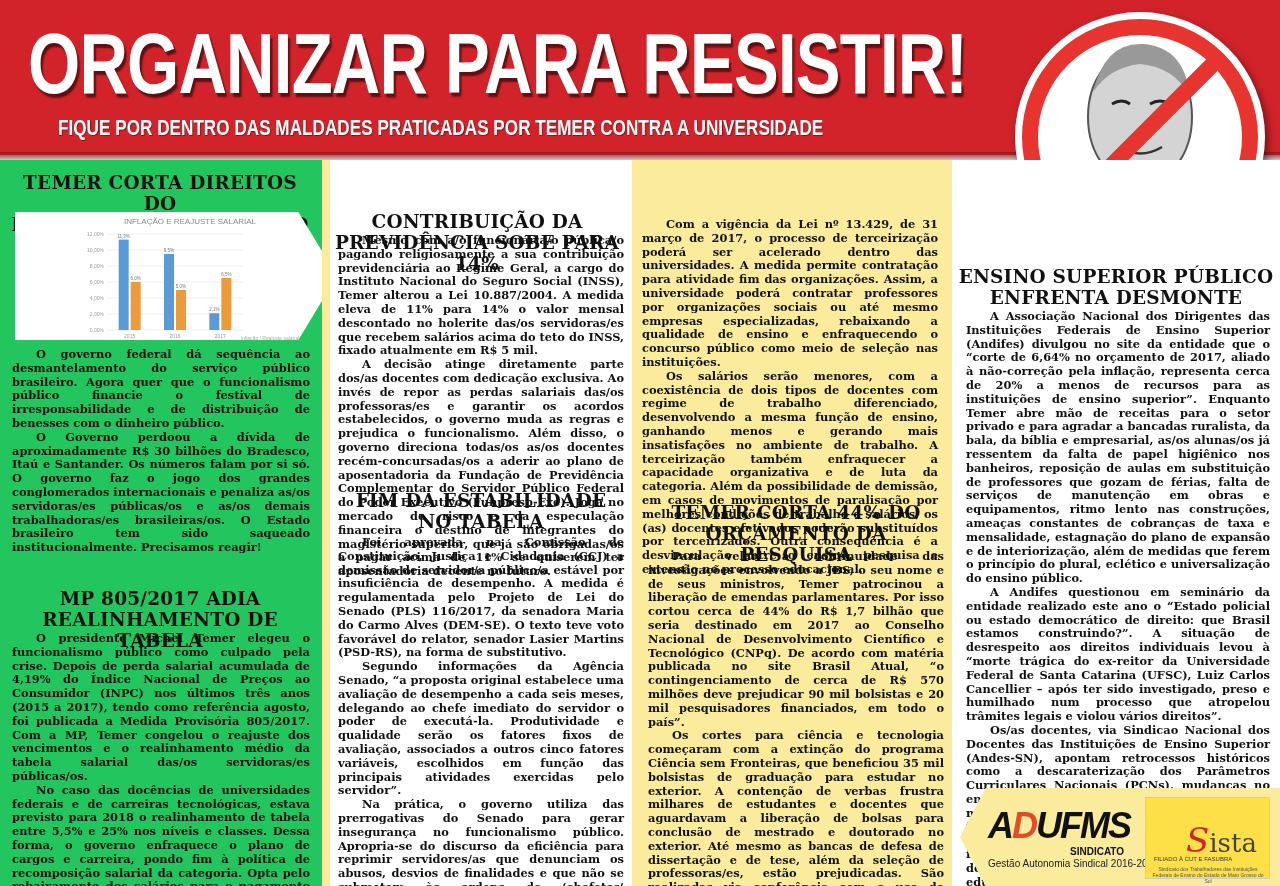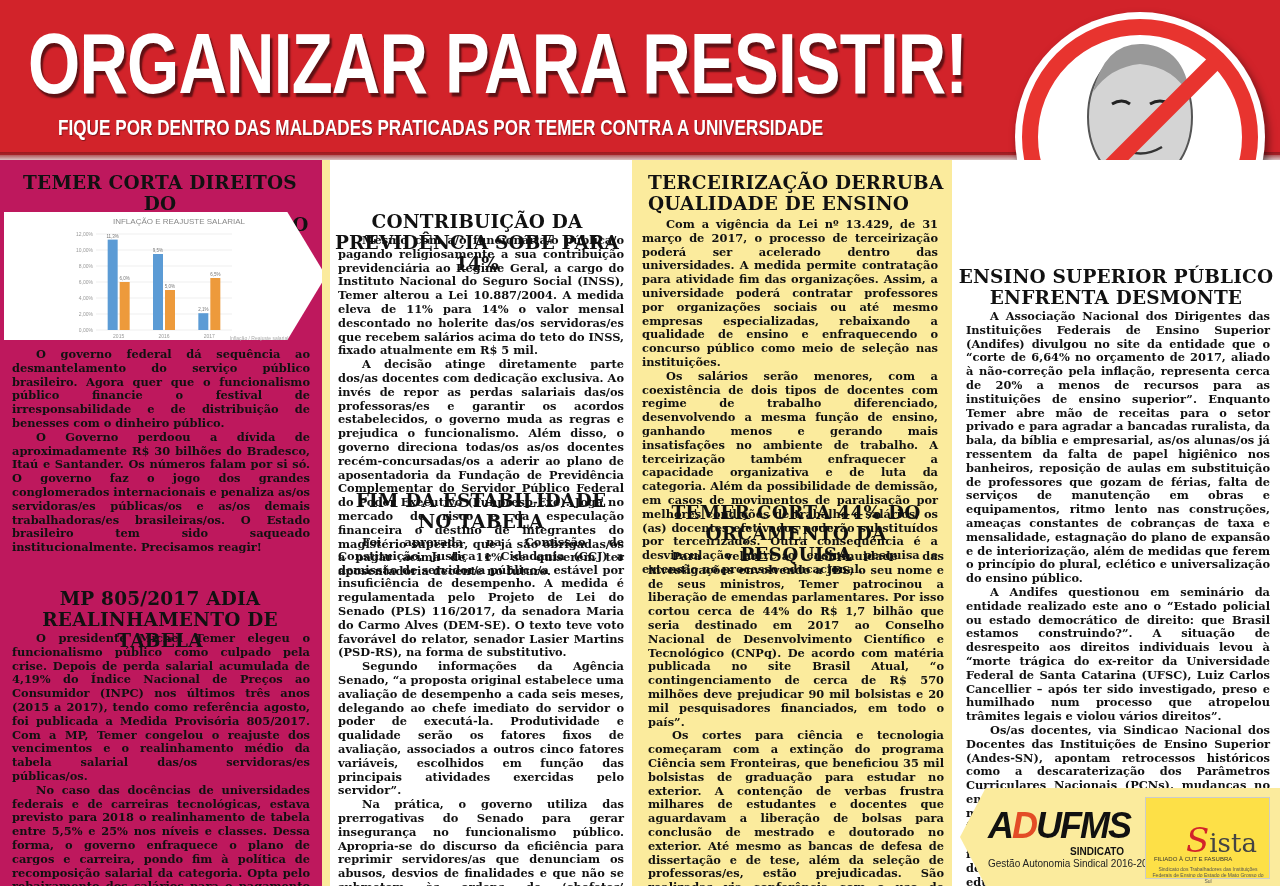--- a/index.html
+++ b/index.html
@@ -12,29 +12,29 @@
   .headline { position: absolute; left: 28px; top: 20px; width: 960px;
     font-family: "Liberation Sans", sans-serif; font-weight: bold; font-size: 86px;
     letter-spacing: -1px; color: #fff; transform: scaleX(0.78); transform-origin: left top;
     text-shadow: 3px 4px 2px rgba(0,0,0,0.55); white-space: nowrap; line-height: 1; }
   .subhead { position: absolute; left: 58px; top: 115px; width: 900px;
     font-family: "Liberation Sans", sans-serif; font-weight: bold; font-size: 22px;
     color: #fff; transform: scaleX(0.78); transform-origin: left top; white-space: nowrap;
     text-shadow: 1px 1px 1px rgba(0,0,0,0.4); }
 
   .col { position: absolute; top: 160px; height: 726px; }
-  .col1 { left: 0; width: 322px; background: #be185d; }
+  .col1 { left: 0; width: 322px; background: #22c55e; }
   .col2 { left: 322px; width: 318px; background: #fff; border-left: 8px solid #fbeb9d; border-right: 8px solid #fbeb9d; }
   .col3 { left: 640px; width: 312px; background: #fbeb9d; }
   .col4 { left: 952px; width: 328px; background: #fff; padding-left: 43px; }
 
   .h { font-weight: bold; text-align: center; font-size: 18.5px; line-height: 21px; letter-spacing: 0.2px; }
   .p { font-weight: bold; font-size: 11.4px; line-height: 13.8px; text-align: justify; text-indent: 24px; }
 
-  .chart-wrap { position: absolute; left: 4px; top: 52px; width: 322px; height: 128px; }
+  .chart-wrap { position: absolute; left: 15px; top: 52px; width: 322px; height: 128px; }
   .chart-arrow { position: absolute; left: 0; top: 0; width: 322px; height: 128px; background: #fff;
     clip-path: polygon(0 0, 88% 0, 100% 50%, 88% 100%, 0 100%); }
   .chart-svg { position: absolute; left: 60px; top: 0; }
 
   .photo { position: absolute; left: 1015px; top: 12px; width: 250px; height: 250px; border-radius: 50%;
     background: #fff; box-shadow: 3px 5px 8px rgba(0,0,0,0.5); }
 
   .logos-arrow { position: absolute; left: 960px; top: 788px; width: 320px; height: 98px; background: #fbeb9d;
     clip-path: polygon(8% 0, 100% 0, 100% 100%, 8% 100%, 0 50%); }
   .adufms { position: absolute; left: 988px; top: 805px; font-family: "Liberation Sans", sans-serif; font-weight: bold;
@@ -152,24 +152,20 @@
     <div>NO TABELA</div>
   </div>
   <div style="position:absolute; left:8px; top:376px; width:286px;">
     <p class="p">Foi aprovada na Comissão de Constituição, Justiça e Cidadania (CCJ) a demissão de servidor/a público/a estável por insuficiência de desempenho. A medida é regulamentada pelo Projeto de Lei do Senado (PLS) 116/2017, da senadora Maria do Carmo Alves (DEM-SE). O texto teve voto favorável do relator, senador Lasier Martins (PSD-RS), na forma de substitutivo.</p>
     <p class="p">Segundo informações da Agência Senado, “a proposta original estabelece uma avaliação de desempenho a cada seis meses, delegando ao chefe imediato do servidor o poder de executá-la. Produtividade e qualidade serão os fatores fixos de avaliação, associados a outros cinco fatores variáveis, escolhidos em função das principais atividades exercidas pelo servidor”.</p>
     <p class="p">Na prática, o governo utiliza das prerrogativas do Senado para gerar insegurança no funcionalismo público. Apropria-se do discurso da eficiência para reprimir servidores/as que denunciam os abusos, desvios de finalidades e que não se submetem às ordens de ‘chefetes’ nomeados/as em cargo de comissão por políticos e partidos, sem concurso público, a serviço dos interesses do mercado. Diversos/as sindicalistas já enfrentam processo de demissão por denunciar esquemas de corrupção e ingerência nos órgãos em que trabalham.</p>
   </div>
 </div>
 
 <div class="col col3">
-  <div class="h" style="position:absolute; left:8px; top:12px; width:296px; text-align:left;">
-    <div>TERCEIRIZAÇÃO DERRUBA</div>
-    <div>QUALIDADE DE ENSINO</div>
-  </div>
   <div style="position:absolute; left:2px; top:58px; width:296px;">
     <p class="p">Com a vigência da Lei nº 13.429, de 31 março de 2017, o processo de terceirização poderá ser acelerado dentro das universidades. A medida permite contratação para atividade fim das organizações. Assim, a universidade poderá contratar professores por organizações sociais ou até mesmo empresas especializadas, rebaixando a qualidade de ensino e enfraquecendo o concurso público como meio de seleção nas instituições.</p>
     <p class="p">Os salários serão menores, com a coexistência de dois tipos de docentes com regime de trabalho diferenciado, desenvolvendo a mesma função de ensino, ganhando menos e gerando mais insatisfações no ambiente de trabalho. A terceirização também enfraquecer a capacidade organizativa e de luta da categoria. Além da possibilidade de demissão, em casos de movimentos de paralisação por melhores condições de trabalho e salários, os (as) docentes efetivados poderão substituídos por terceirizados. Outra consequência é a desvinculação entre o ensino, pesquisa e extensão no processo educacional.</p>
   </div>
 
   <div class="h" style="position:absolute; left:8px; top:342px; width:296px;text-align:center;">
     <div>TEMER CORTA 44% DO</div>
     <div>ORÇAMENTO DA PESQUISA</div>
   </div>
   <div style="position:absolute; left:8px; top:390px; width:296px;">

